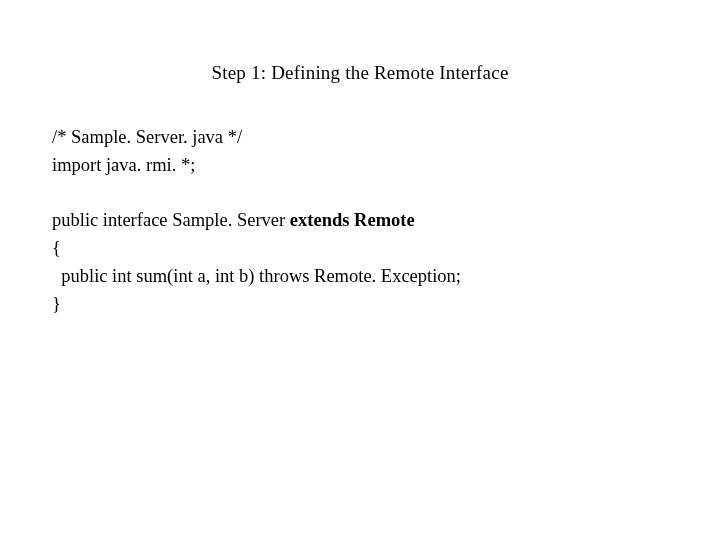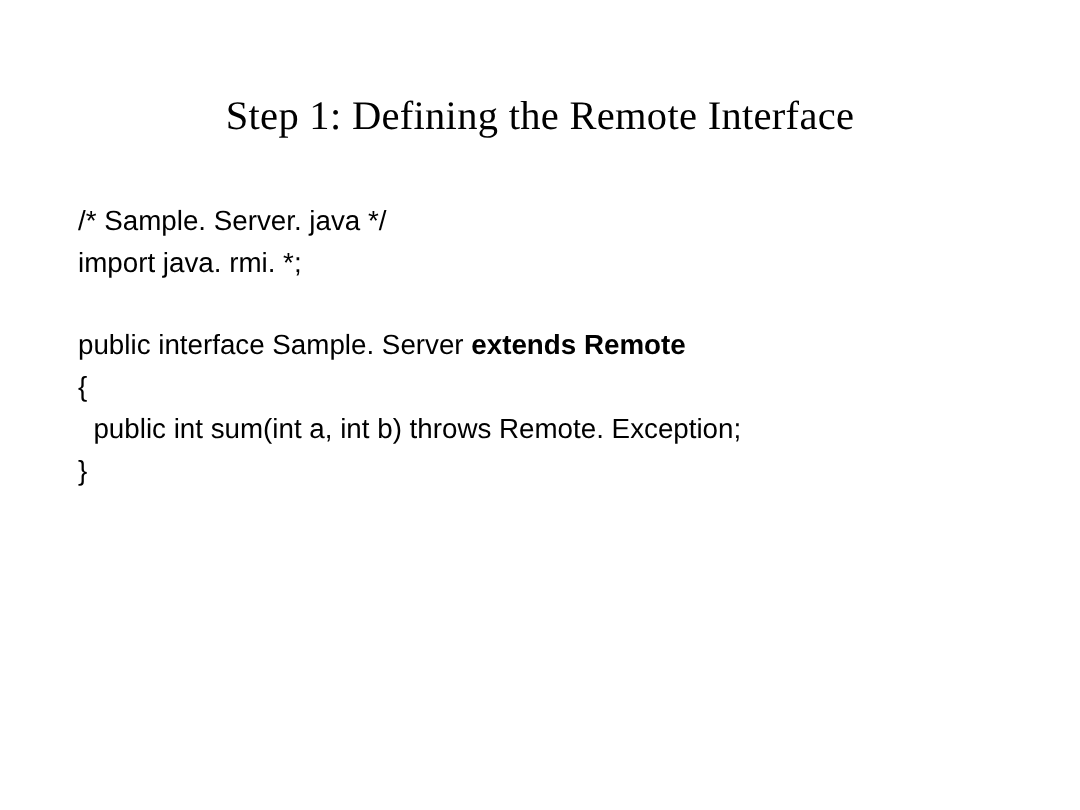--- a/index.html
+++ b/index.html
@@ -12,21 +12,21 @@
     color: #000000;
   }
   .slide {
     box-sizing: border-box;
     width: 720px;
     height: 540px;
     padding: 50px 50px 0 50px;
   }
   .title {
     text-align: center;
-    font-size: 27px;
+    font-size: 19px;
     font-weight: normal;
     margin: 12px 0 40px 0;
     letter-spacing: 0.2px;
   }
   .bullets {
     margin: 0 0 34px 0;
     padding: 0 0 0 4px;
     list-style: none;
   }
   .bullets li {
@@ -36,21 +36,21 @@
     line-height: 1.32;
   }
   .bullets li::before {
     content: "•";
     position: absolute;
     left: 2px;
     top: 0;
     font-size: 22px;
   }
   .code {
-    font-family: Liberation Sans, sans-serif;
+    font-family: Liberation Serif, serif;
     font-size: 18.5px;
     line-height: 1.5;
     white-space: pre;
     margin-left: 2px;
   }
   .code .bold {
     font-weight: bold;
   }
 </style>
 </head>

